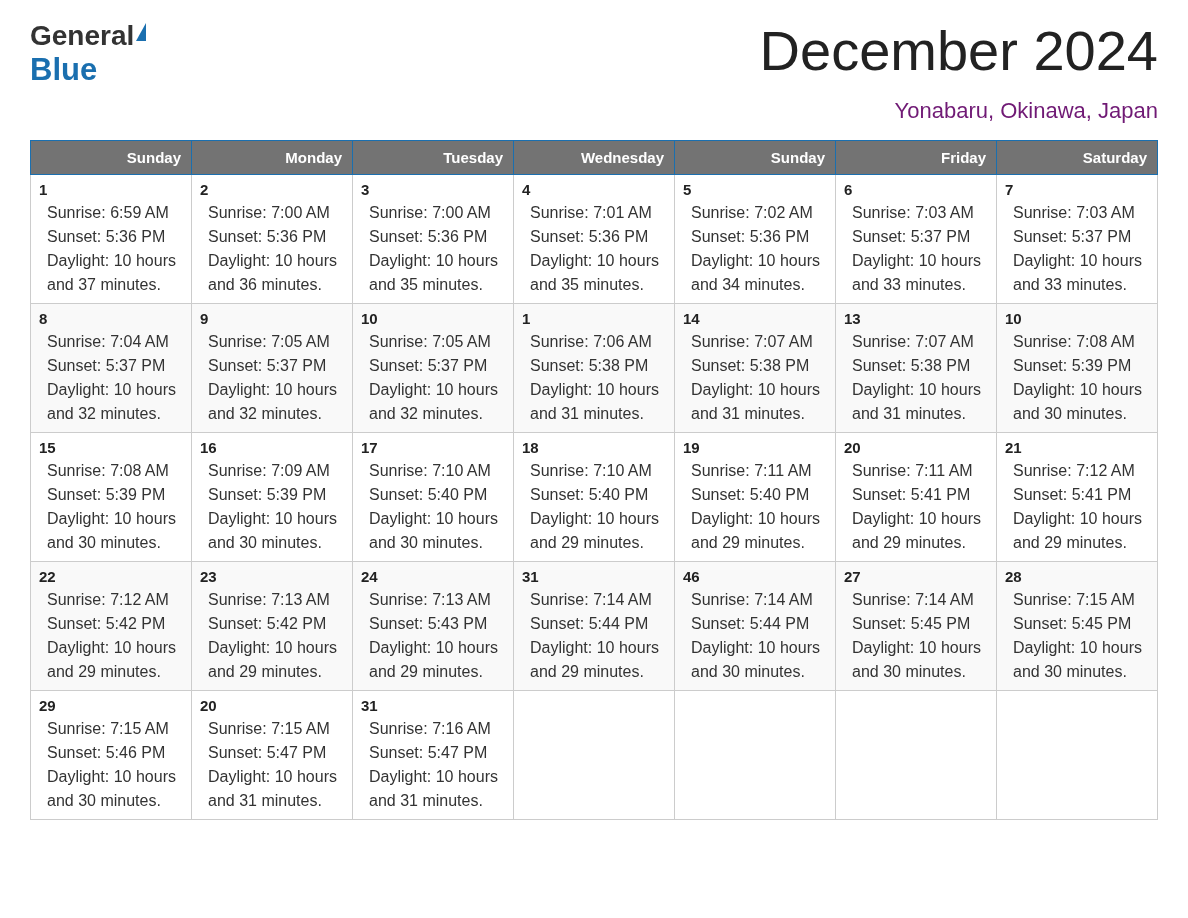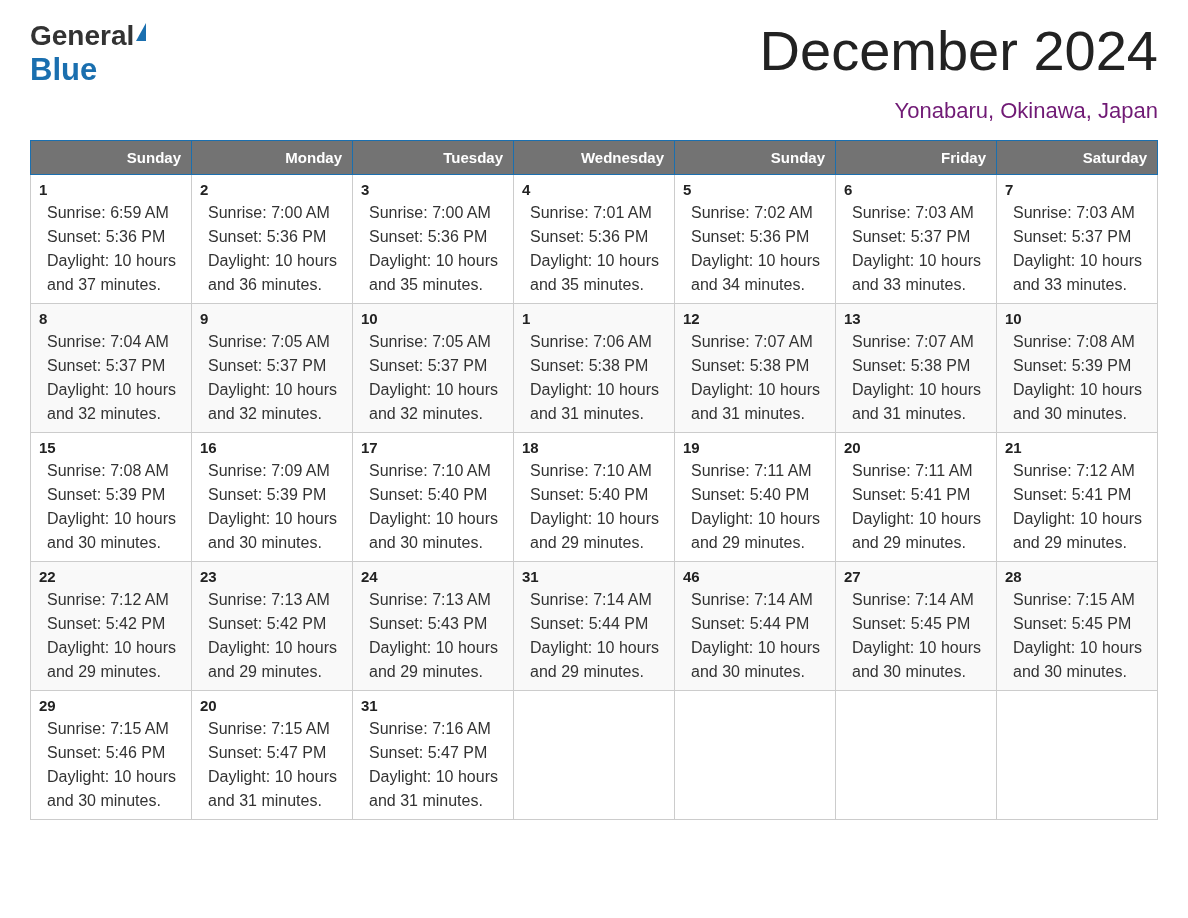--- a/index.html
+++ b/index.html
@@ -177,21 +177,21 @@
         </td>
         <td>
           <span class="day-number">10</span>
           <div class="day-info">Sunrise: 7:05 AM<br>Sunset: 5:37 PM<br>Daylight: 10 hours<br>and 32 minutes.</div>
         </td>
         <td>
           <span class="day-number">1</span>
           <div class="day-info">Sunrise: 7:06 AM<br>Sunset: 5:38 PM<br>Daylight: 10 hours<br>and 31 minutes.</div>
         </td>
         <td>
-          <span class="day-number">12</span>
+          <span class="day-number">14</span>
           <div class="day-info">Sunrise: 7:07 AM<br>Sunset: 5:38 PM<br>Daylight: 10 hours<br>and 31 minutes.</div>
         </td>
         <td>
           <span class="day-number">13</span>
           <div class="day-info">Sunrise: 7:07 AM<br>Sunset: 5:38 PM<br>Daylight: 10 hours<br>and 31 minutes.</div>
         </td>
         <td>
           <span class="day-number">10</span>
           <div class="day-info">Sunrise: 7:08 AM<br>Sunset: 5:39 PM<br>Daylight: 10 hours<br>and 30 minutes.</div>
         </td>

